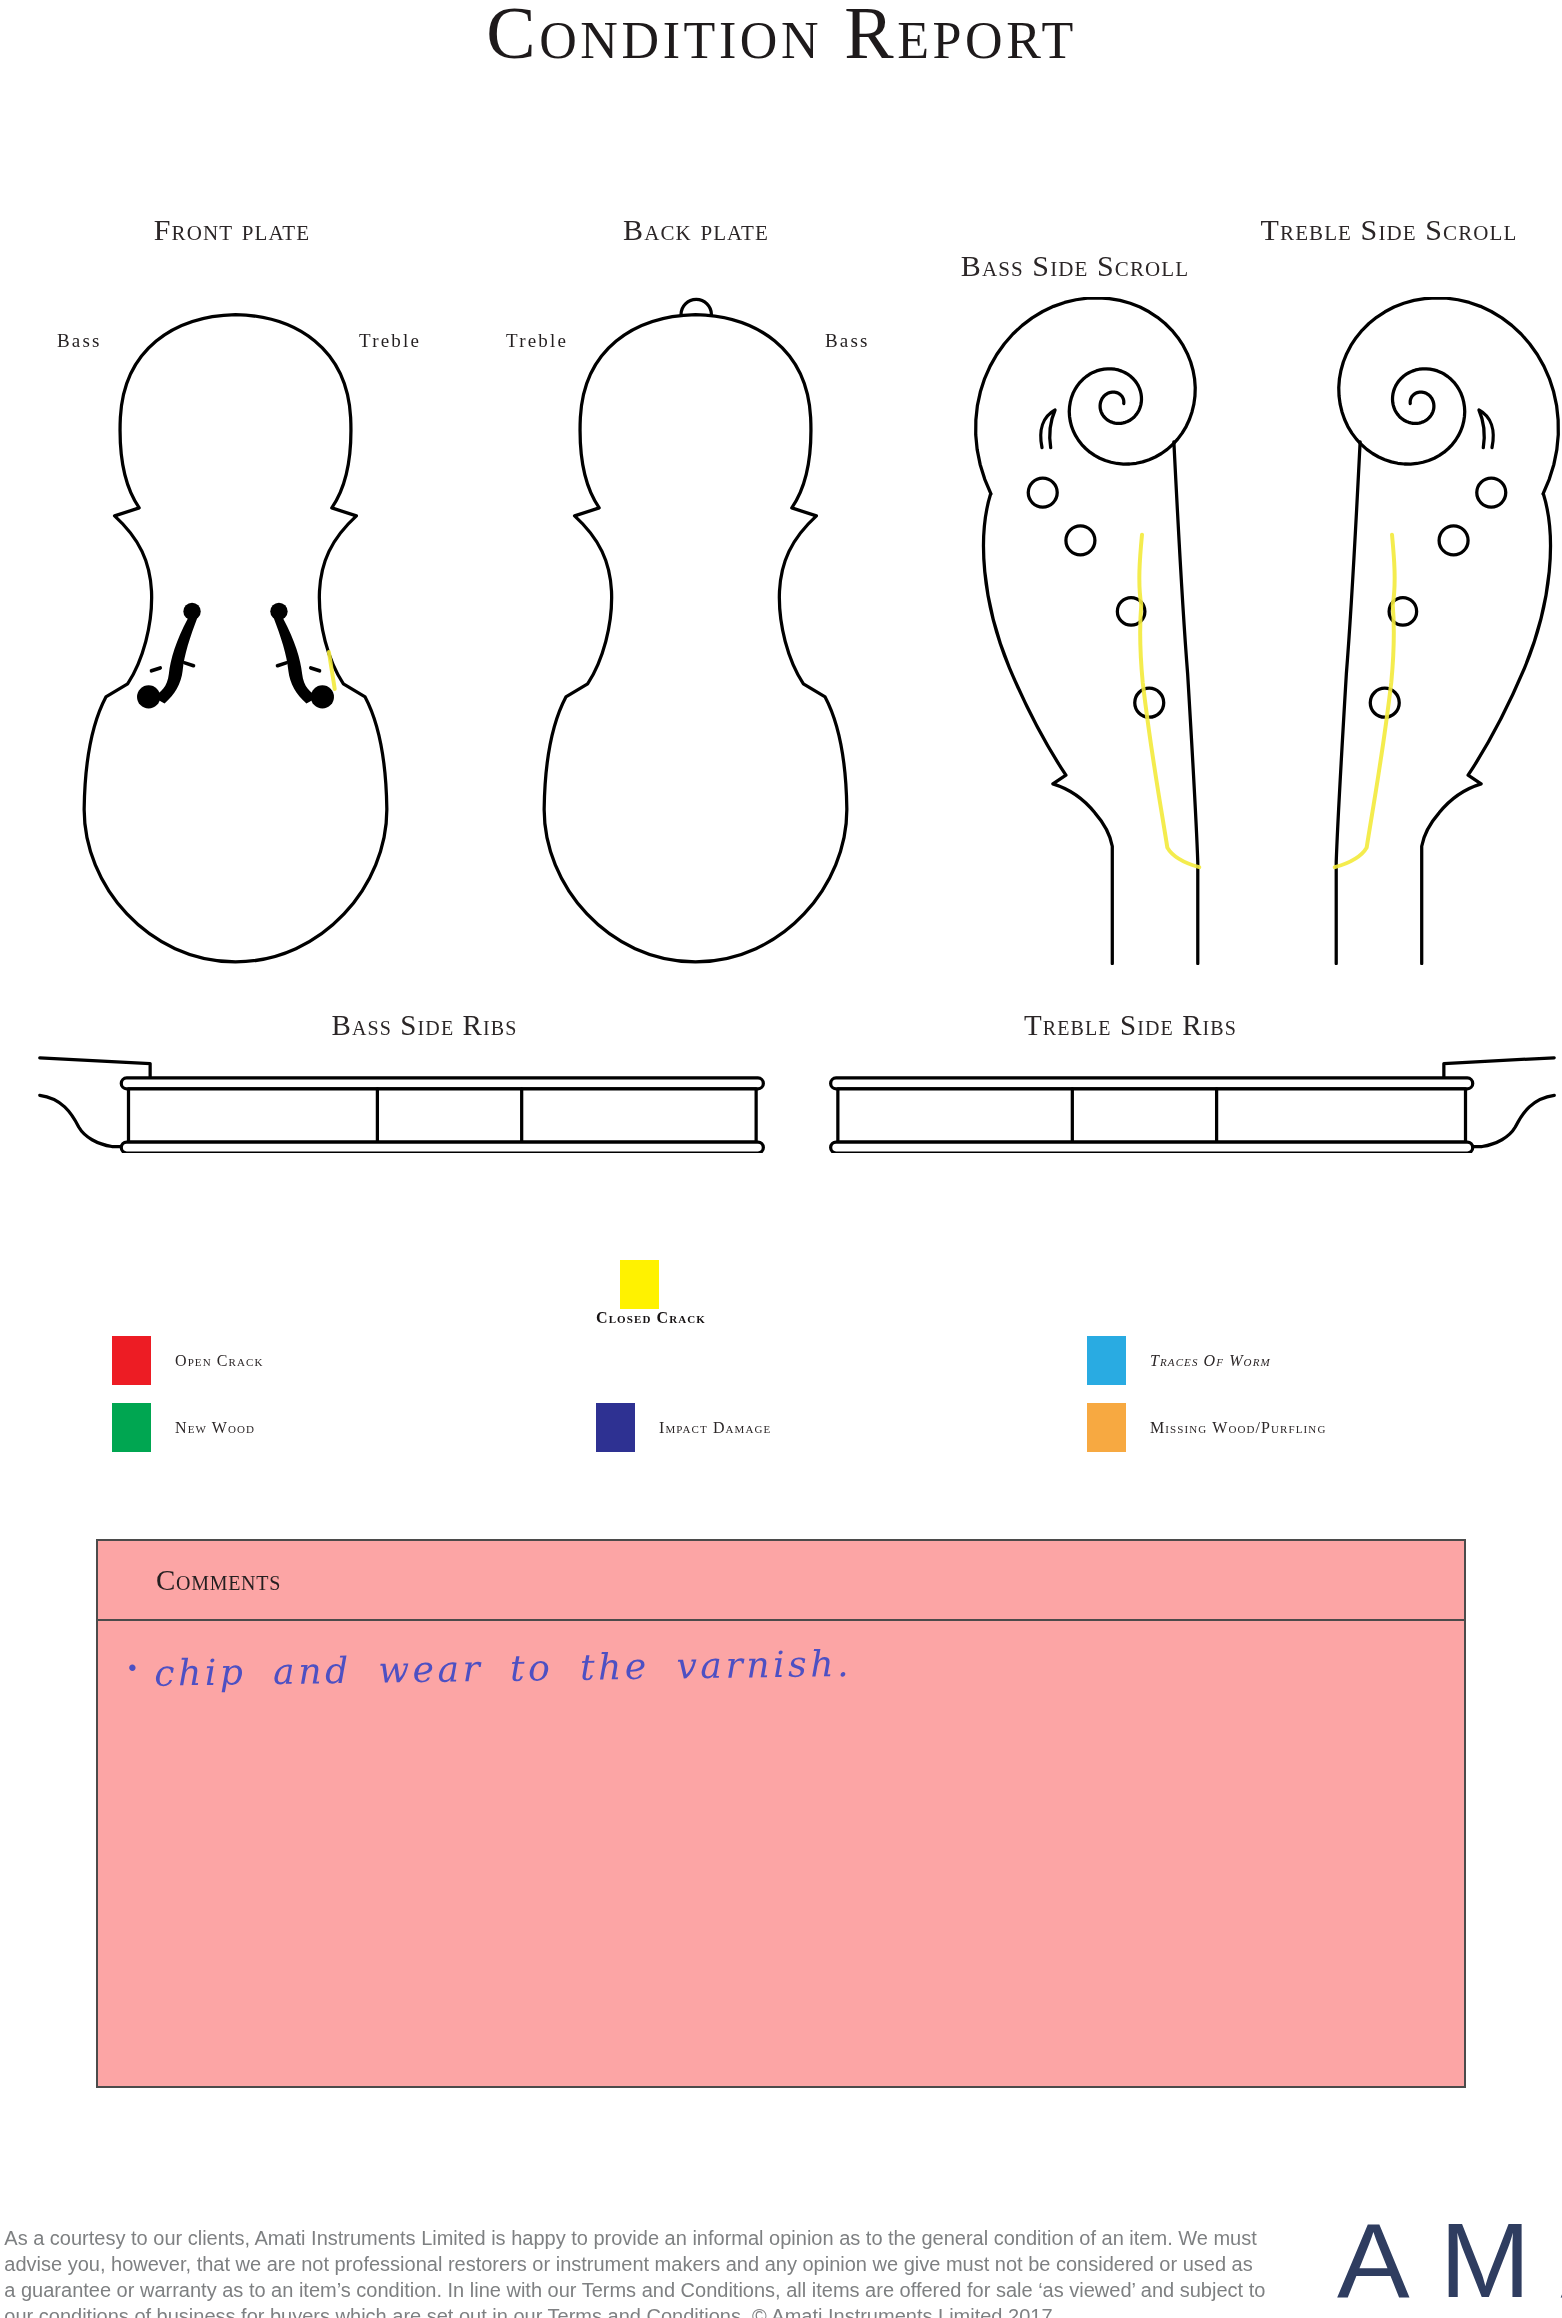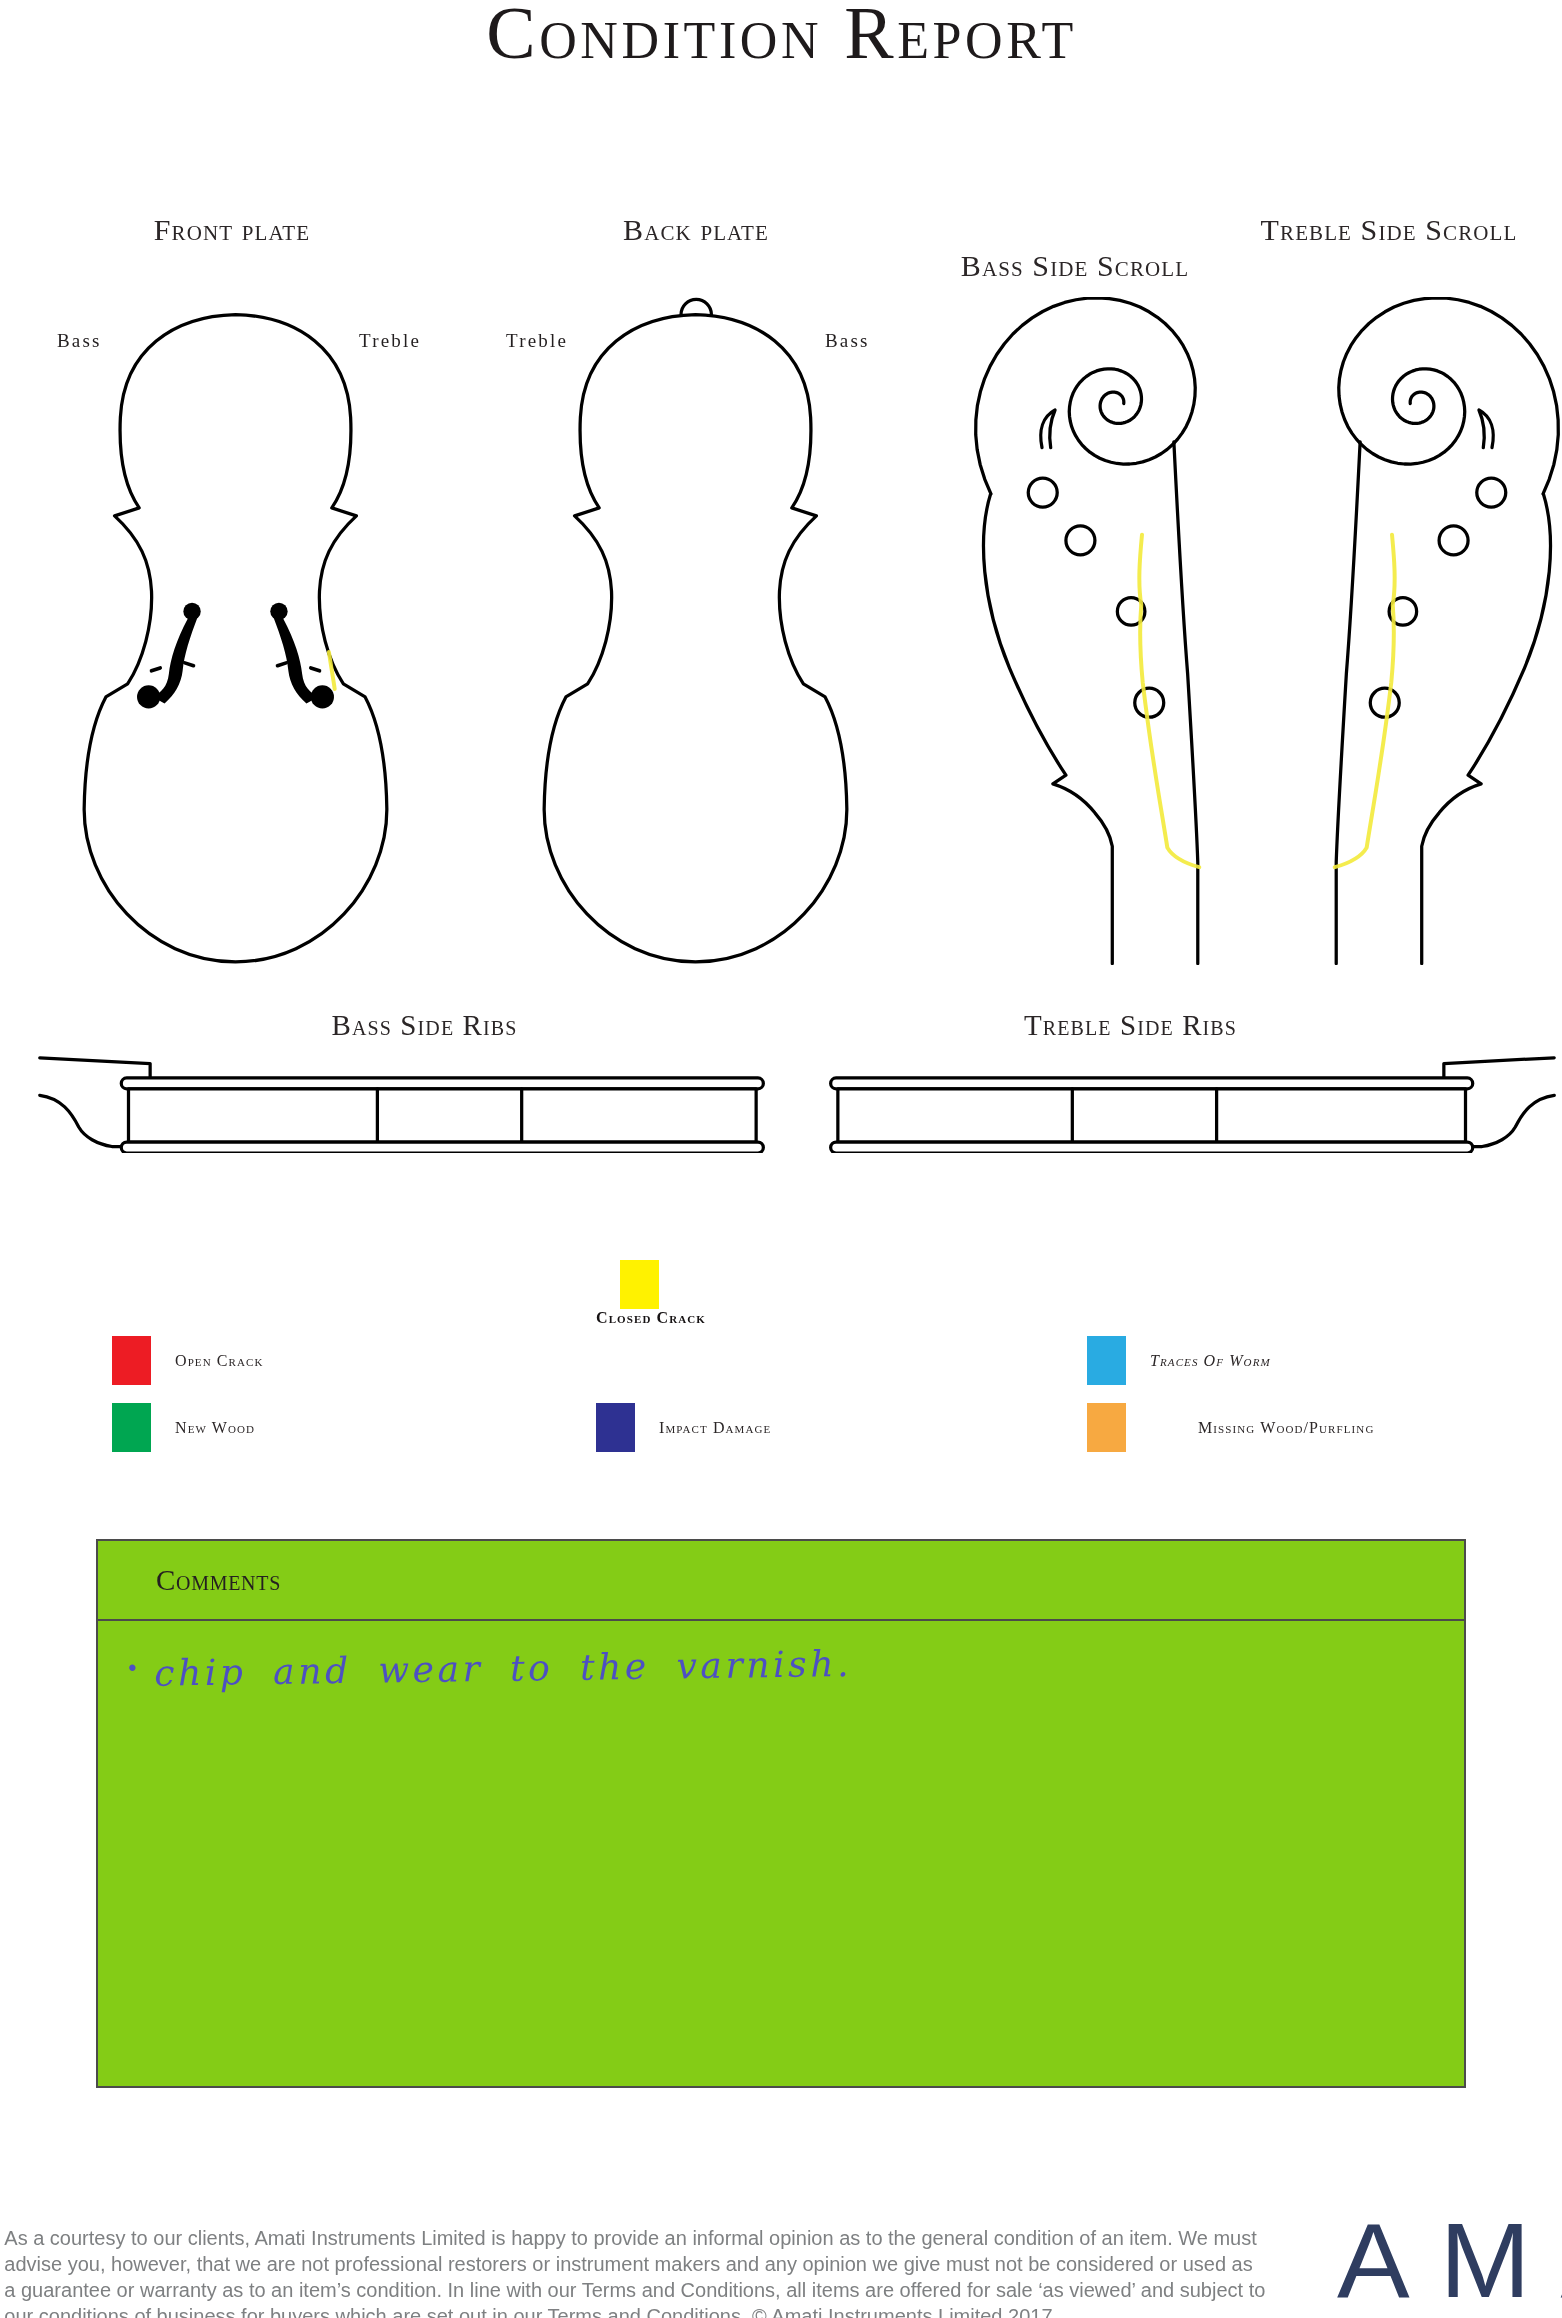--- a/index.html
+++ b/index.html
@@ -34,21 +34,21 @@
   .fhole-nick{stroke:#000;stroke-width:5;fill:none;stroke-linecap:round;}
   .crack{fill:none;stroke:#f3ea3b;stroke-width:5.5;stroke-linecap:round;stroke-linejoin:round;opacity:.9;}
   .legend-item{position:absolute;display:flex;align-items:center;height:49px;}
   .swatch{width:39px;height:49px;margin-right:24px;flex:0 0 auto;}
   .legend-label{
     font-variant:small-caps;font-size:16px;letter-spacing:1.1px;color:#2b2627;white-space:nowrap;
   }
   .legend-label.bold{font-weight:bold;color:#161213;}
   .comments-box{
     left:96px;top:1539px;width:1370px;height:549px;
-    border:2.2px solid #4b4b4b;box-sizing:border-box;background:#84cc16;
+    border:2.2px solid #4b4b4b;box-sizing:border-box;background:#fca5a5;
   }
   .comments-hdr{
     height:80px;border-bottom:2.2px solid #4b4b4b;box-sizing:border-box;
     display:flex;align-items:center;padding-left:58px;
   }
   .comments-title{font-variant:small-caps;font-size:29px;letter-spacing:0.7px;color:#241f20;}
   .handwriting{
     position:absolute;left:27.5px;top:107px;
     font-family:"DejaVu Serif", serif;font-style:italic;
     font-size:36px;color:#4d50c3;letter-spacing:3.6px;word-spacing:11.6px;
@@ -202,21 +202,21 @@
   <span class="legend-label">Traces Of Worm</span>
 </div>
 <div class="legend-item" style="left:112px;top:1403px;">
   <span class="swatch" style="background: rgb(0, 166, 81);"></span>
   <span class="legend-label">New Wood</span>
 </div>
 <div class="legend-item" style="left:596px;top:1403px;">
   <span class="swatch" style="background: rgb(46, 49, 146);"></span>
   <span class="legend-label">Impact Damage</span>
 </div>
-<div class="legend-item" style="left:1087px;top:1403px;gap:48px;">
+<div class="legend-item" style="left:1087px;top:1403px;">
   <span class="swatch" style="background: rgb(247, 169, 65);"></span>
   <span class="legend-label">Missing Wood/Purfling</span>
 </div>
 
 <div class="abs comments-box">
   <div class="comments-hdr">
     <span class="comments-title">Comments</span>
   </div>
   <div class="handwriting">chip and wear to the varnish.</div>
 </div>

